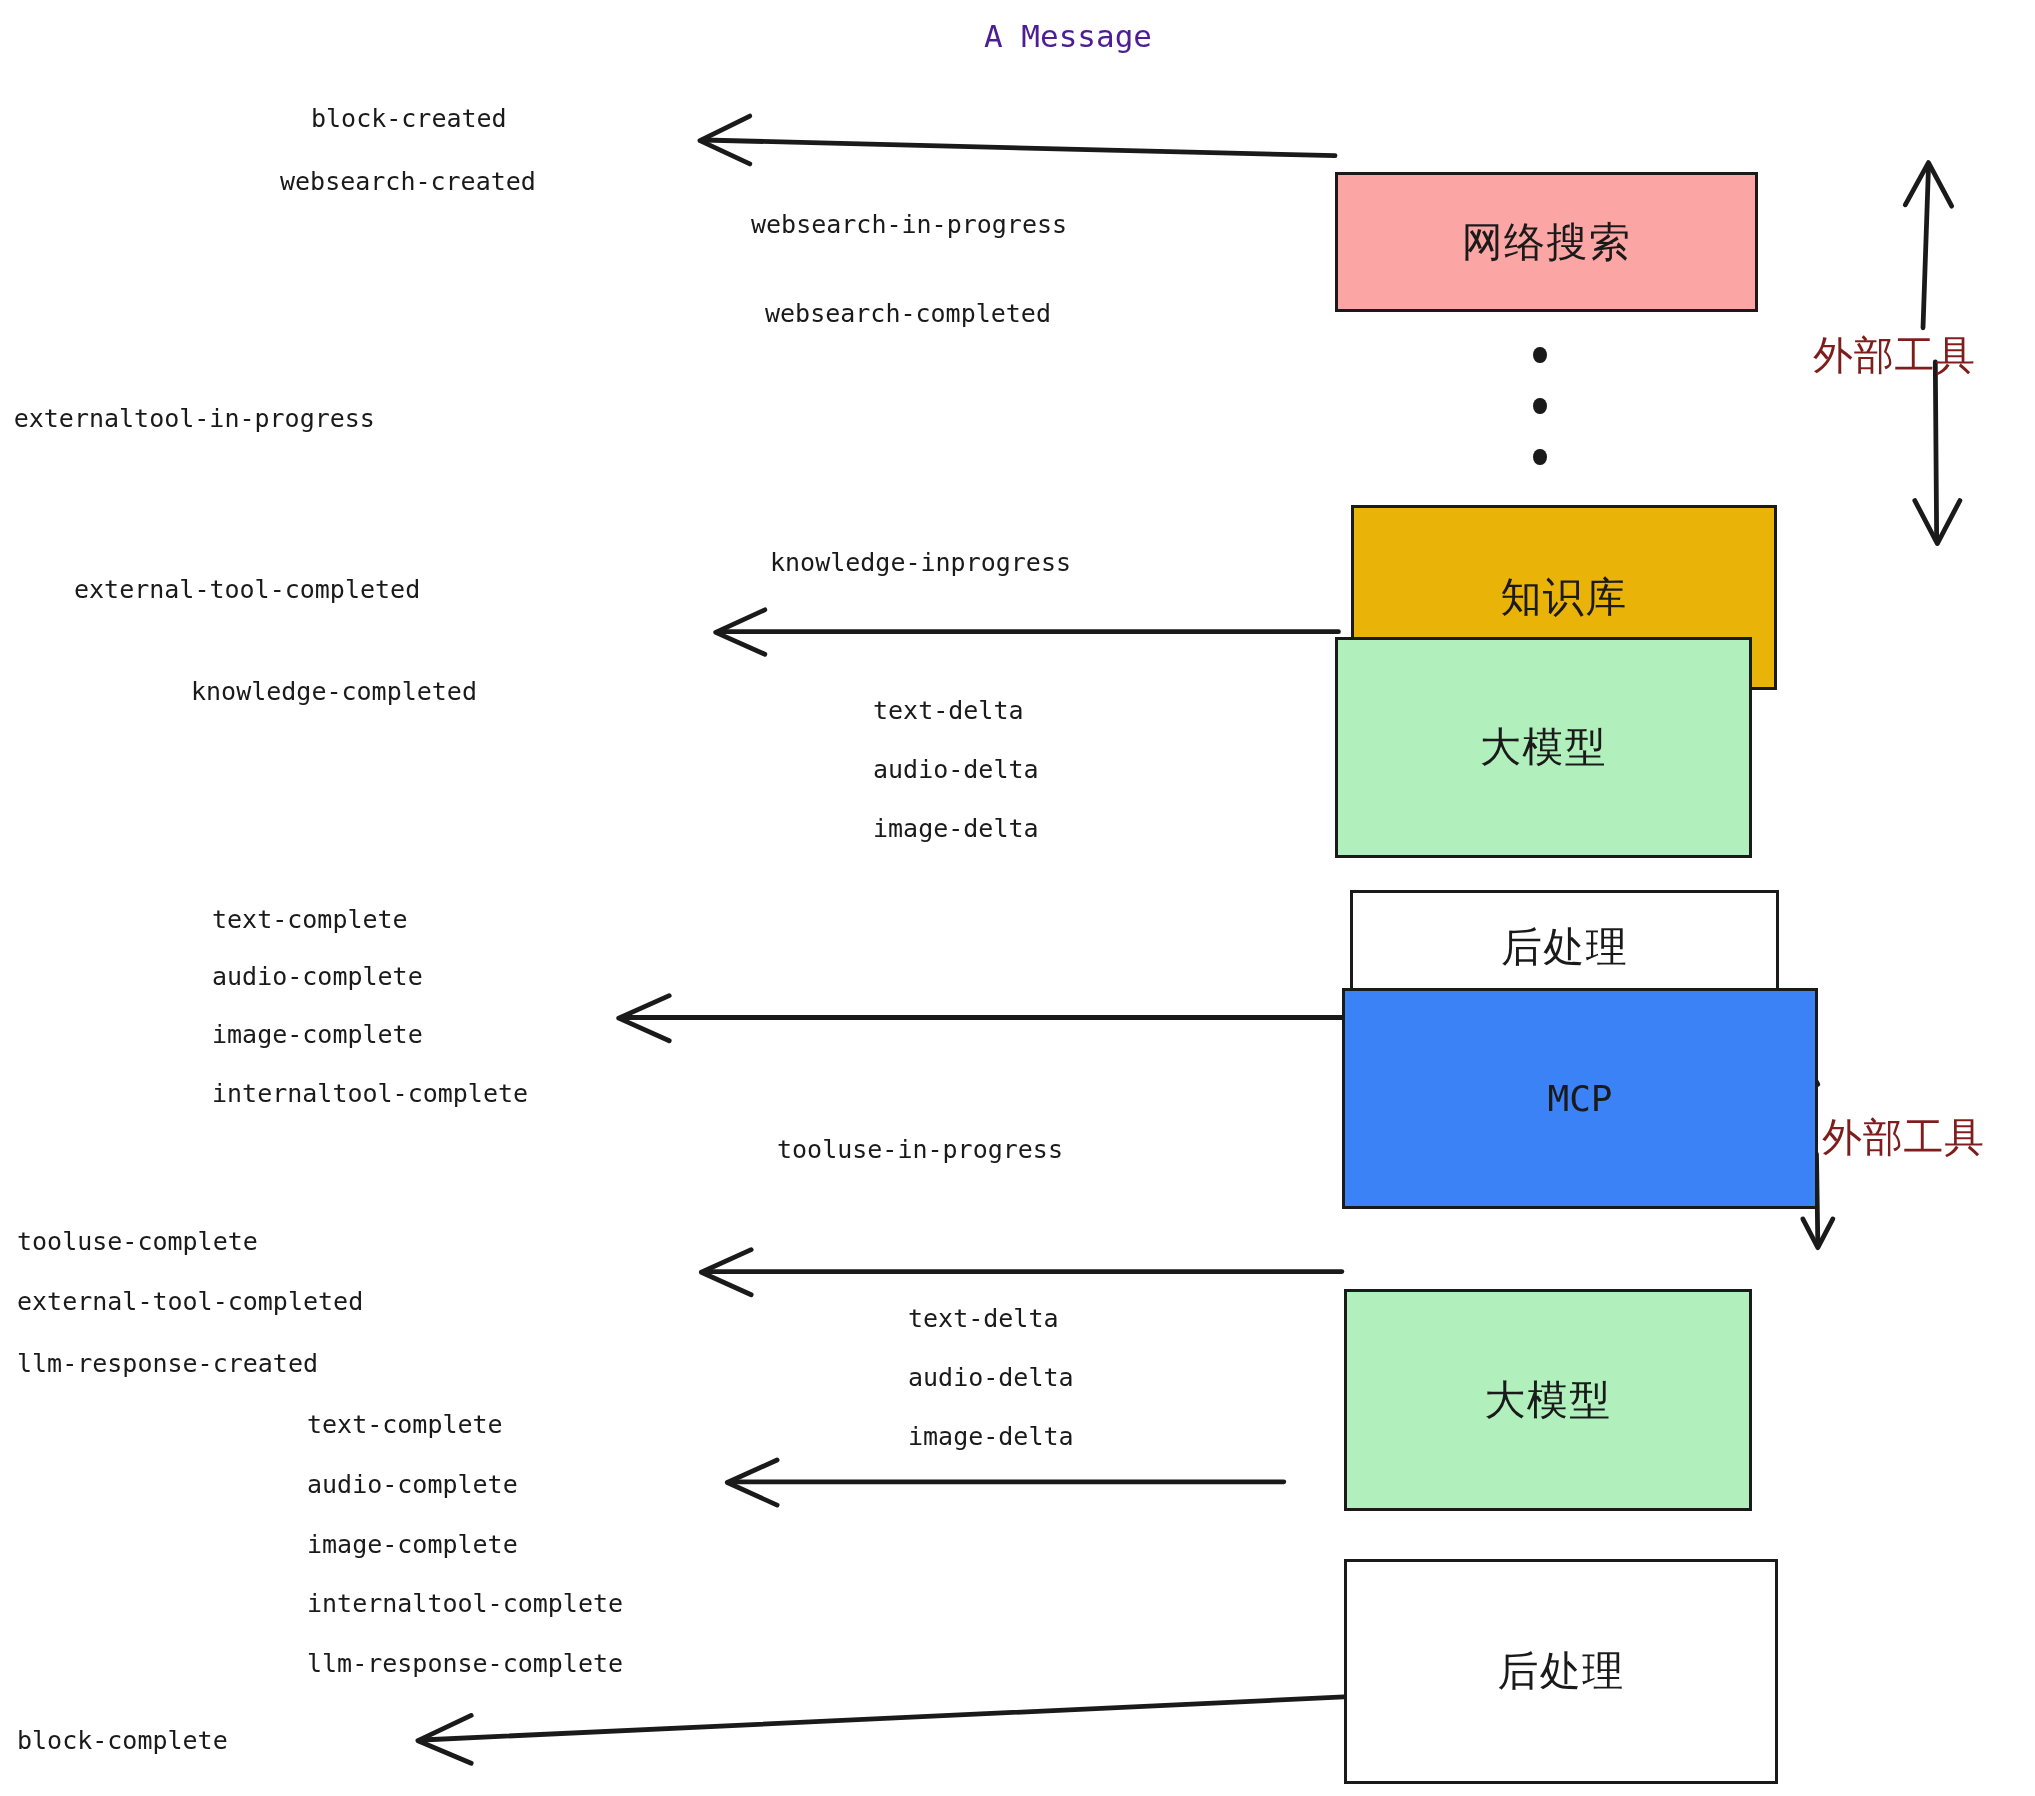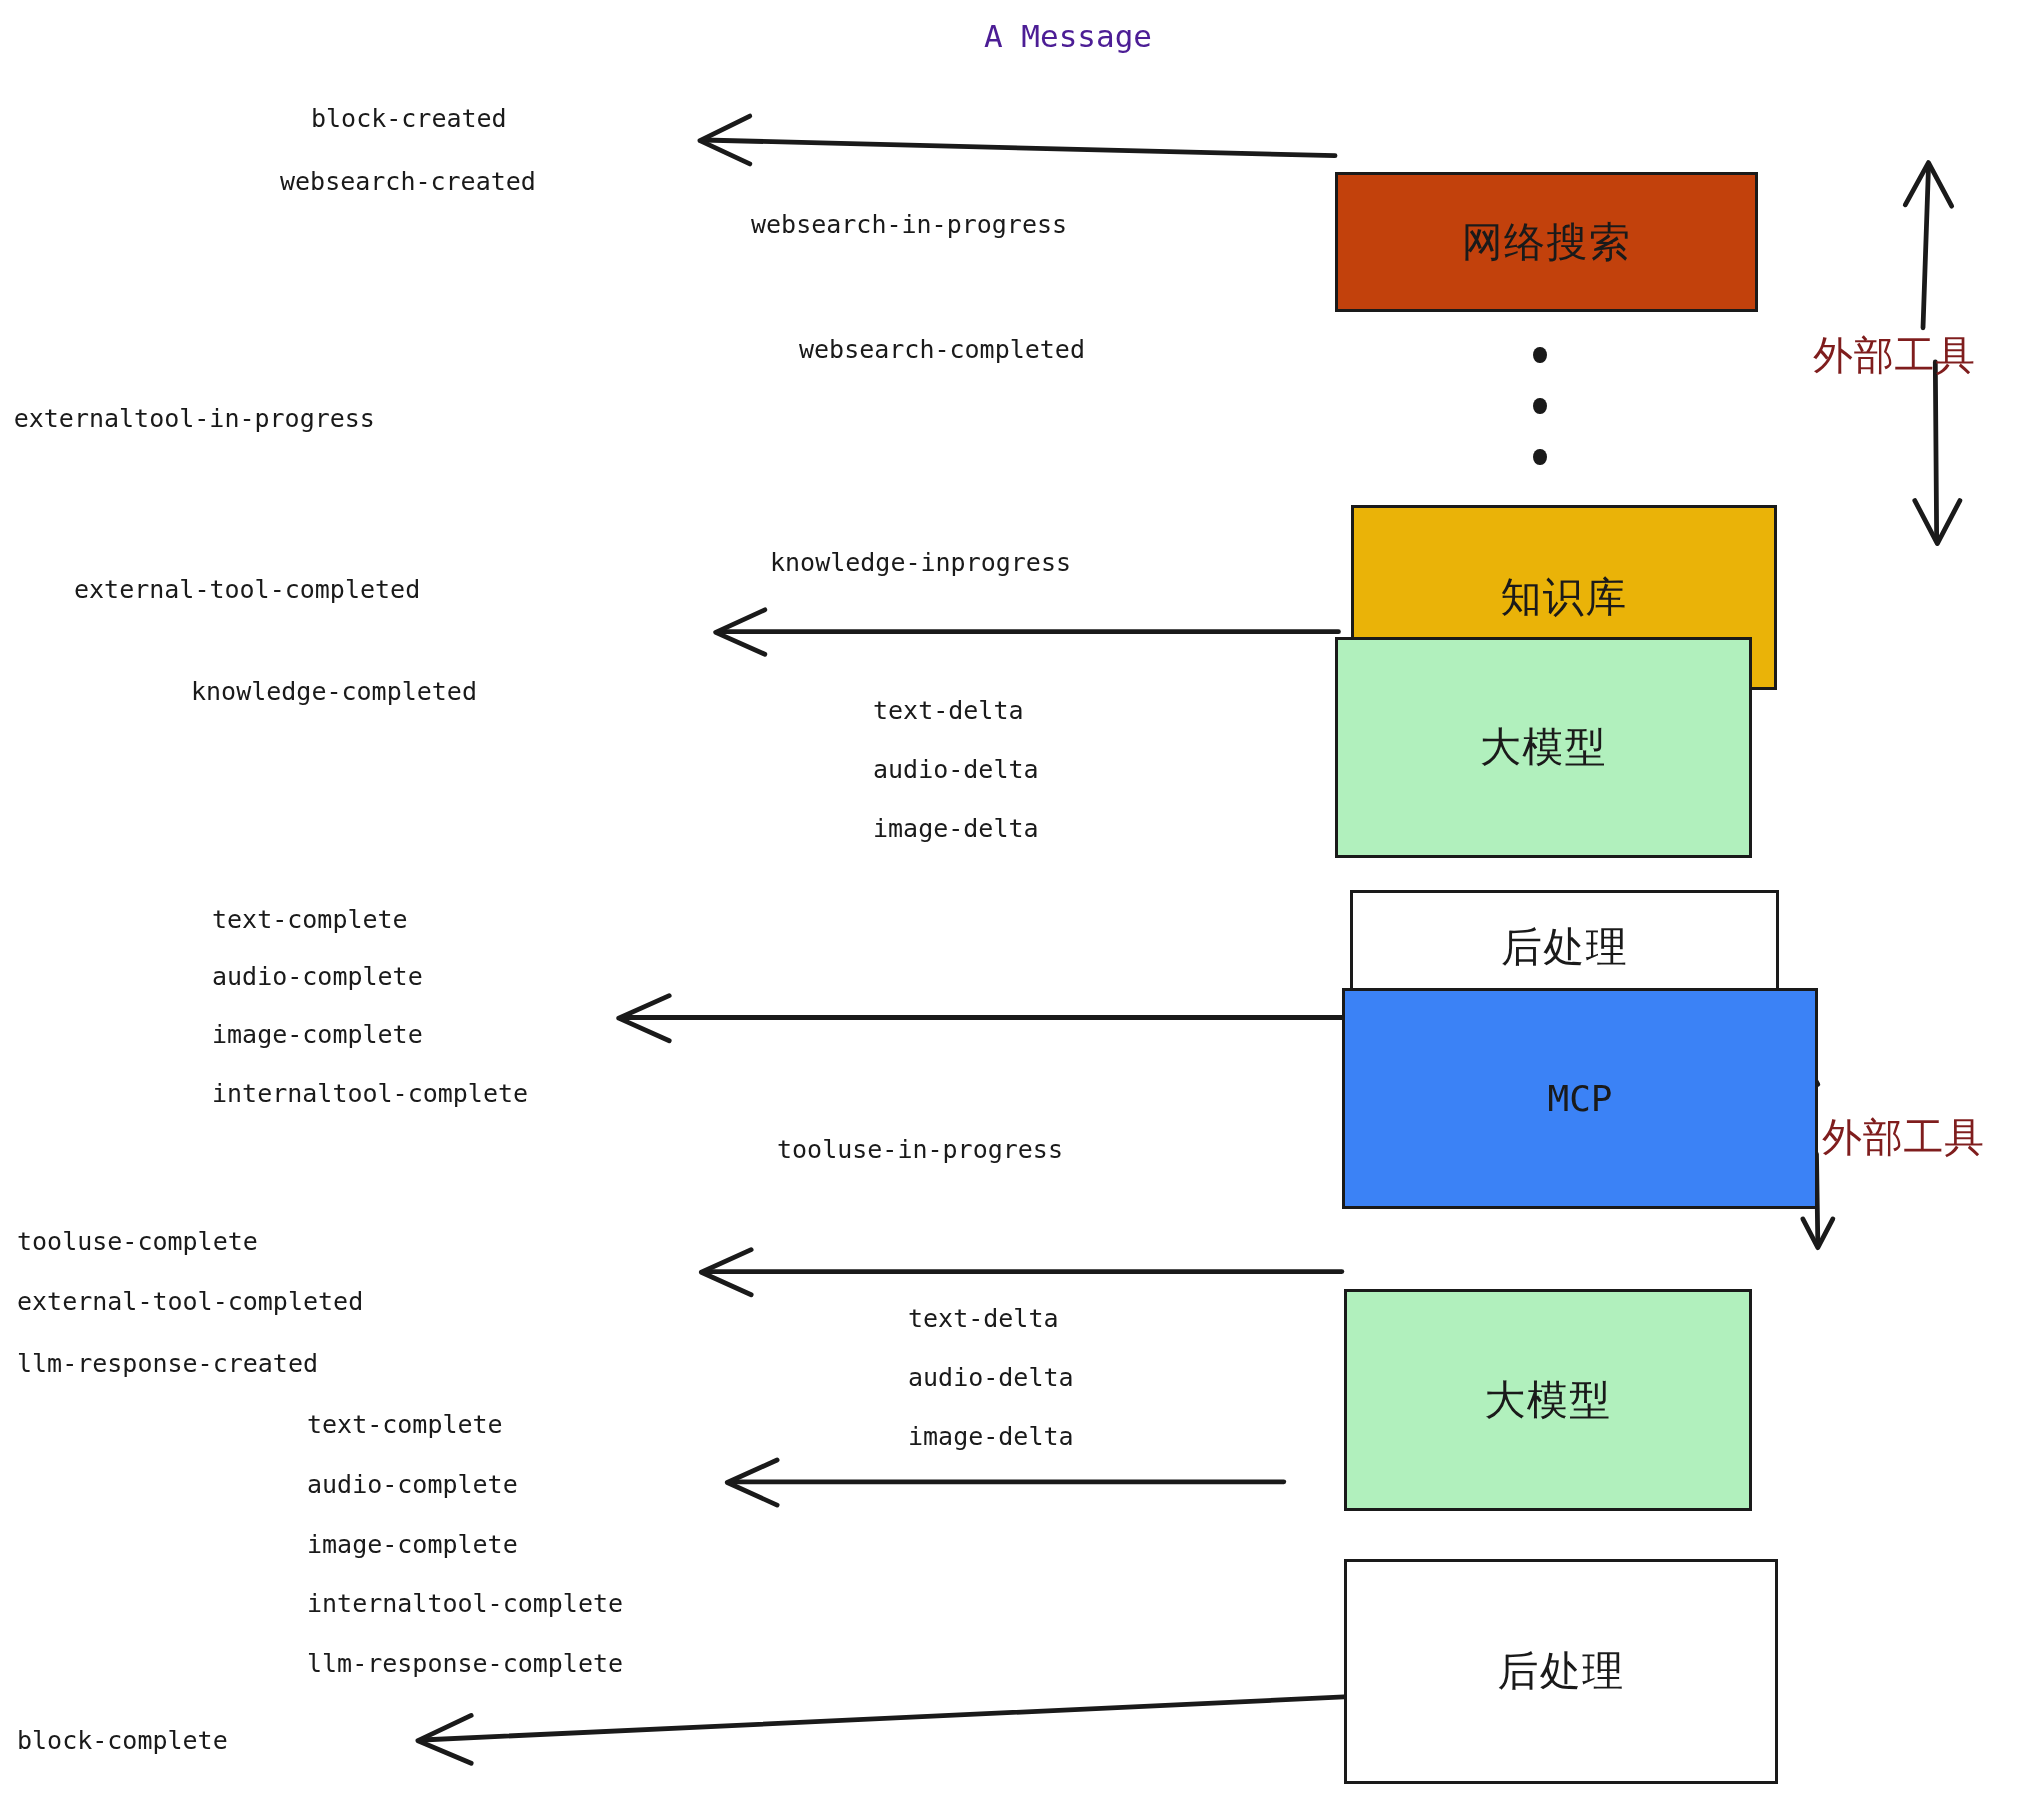--- a/index.html
+++ b/index.html
@@ -106,21 +106,21 @@
 
       <line x1="2660" y1="1690" x2="2662" y2="1822"></line>
       <polyline points="2640,1785 2662,1827 2684,1785"></polyline>
     </g>
   </svg>
 
   <div id="events">
       <div class="evt" style="left: 311px; top: 106px;">block-created</div>
       <div class="evt" style="left: 280px; top: 169px;">websearch-created</div>
       <div class="evt" style="left: 751px; top: 212px;">websearch-in-progress</div>
-      <div class="evt" style="left: 799px; top: 301px; margin-top: 36px;">websearch-completed</div>
+      <div class="evt" style="left: 765px; top: 301px;">websearch-completed</div>
       <div class="evt" style="left: 13.7px; top: 406px;">externaltool-in-progress</div>
       <div class="evt" style="left: 770px; top: 550px;">knowledge-inprogress</div>
       <div class="evt" style="left: 74px; top: 577px;">external-tool-completed</div>
       <div class="evt" style="left: 191px; top: 639px; margin-top: 40px;">knowledge-completed</div>
       <div class="evt" style="left: 873px; top: 698px;">text-delta</div>
       <div class="evt" style="left: 873px; top: 757px;">audio-delta</div>
       <div class="evt" style="left: 873px; top: 816px;">image-delta</div>
       <div class="evt" style="left: 212px; top: 907px;">text-complete</div>
       <div class="evt" style="left: 212px; top: 964px;">audio-complete</div>
       <div class="evt" style="left: 212px; top: 1022px;">image-complete</div>
@@ -134,21 +134,21 @@
       <div class="evt" style="left: 908px; top: 1424px;">image-delta</div>
       <div class="evt" style="left: 307px; top: 1412px;">text-complete</div>
       <div class="evt" style="left: 307px; top: 1472px;">audio-complete</div>
       <div class="evt" style="left: 307px; top: 1532px;">image-complete</div>
       <div class="evt" style="left: 307px; top: 1591px;">internaltool-complete</div>
       <div class="evt" style="left: 307px; top: 1651px;">llm-response-complete</div>
       <div class="evt" style="left: 17px; top: 1728px;">block-complete</div>
     </div>
 
   <div id="boxes">
-      <div class="box" style="left: 1335px; top: 172px; width: 423px; height: 140px; background: #c2410c;">
+      <div class="box" style="left: 1335px; top: 172px; width: 423px; height: 140px; background: #fca5a5;">
         <span class="lbl">网络搜索</span>
       </div>
       <div class="box" style="left: 1351px; top: 505px; width: 426px; height: 185px; background: #eab308;">
         <span class="lbl">知识库</span>
       </div>
       <div class="box" style="left: 1335px; top: 637px; width: 417px; height: 221px; background: rgb(177, 240, 189);">
         <span class="lbl">大模型</span>
       </div>
       <div class="box" style="left: 1350px; top: 890px; width: 429px; height: 115px; background: rgb(255, 255, 255);">
         <span class="lbl">后处理</span>

